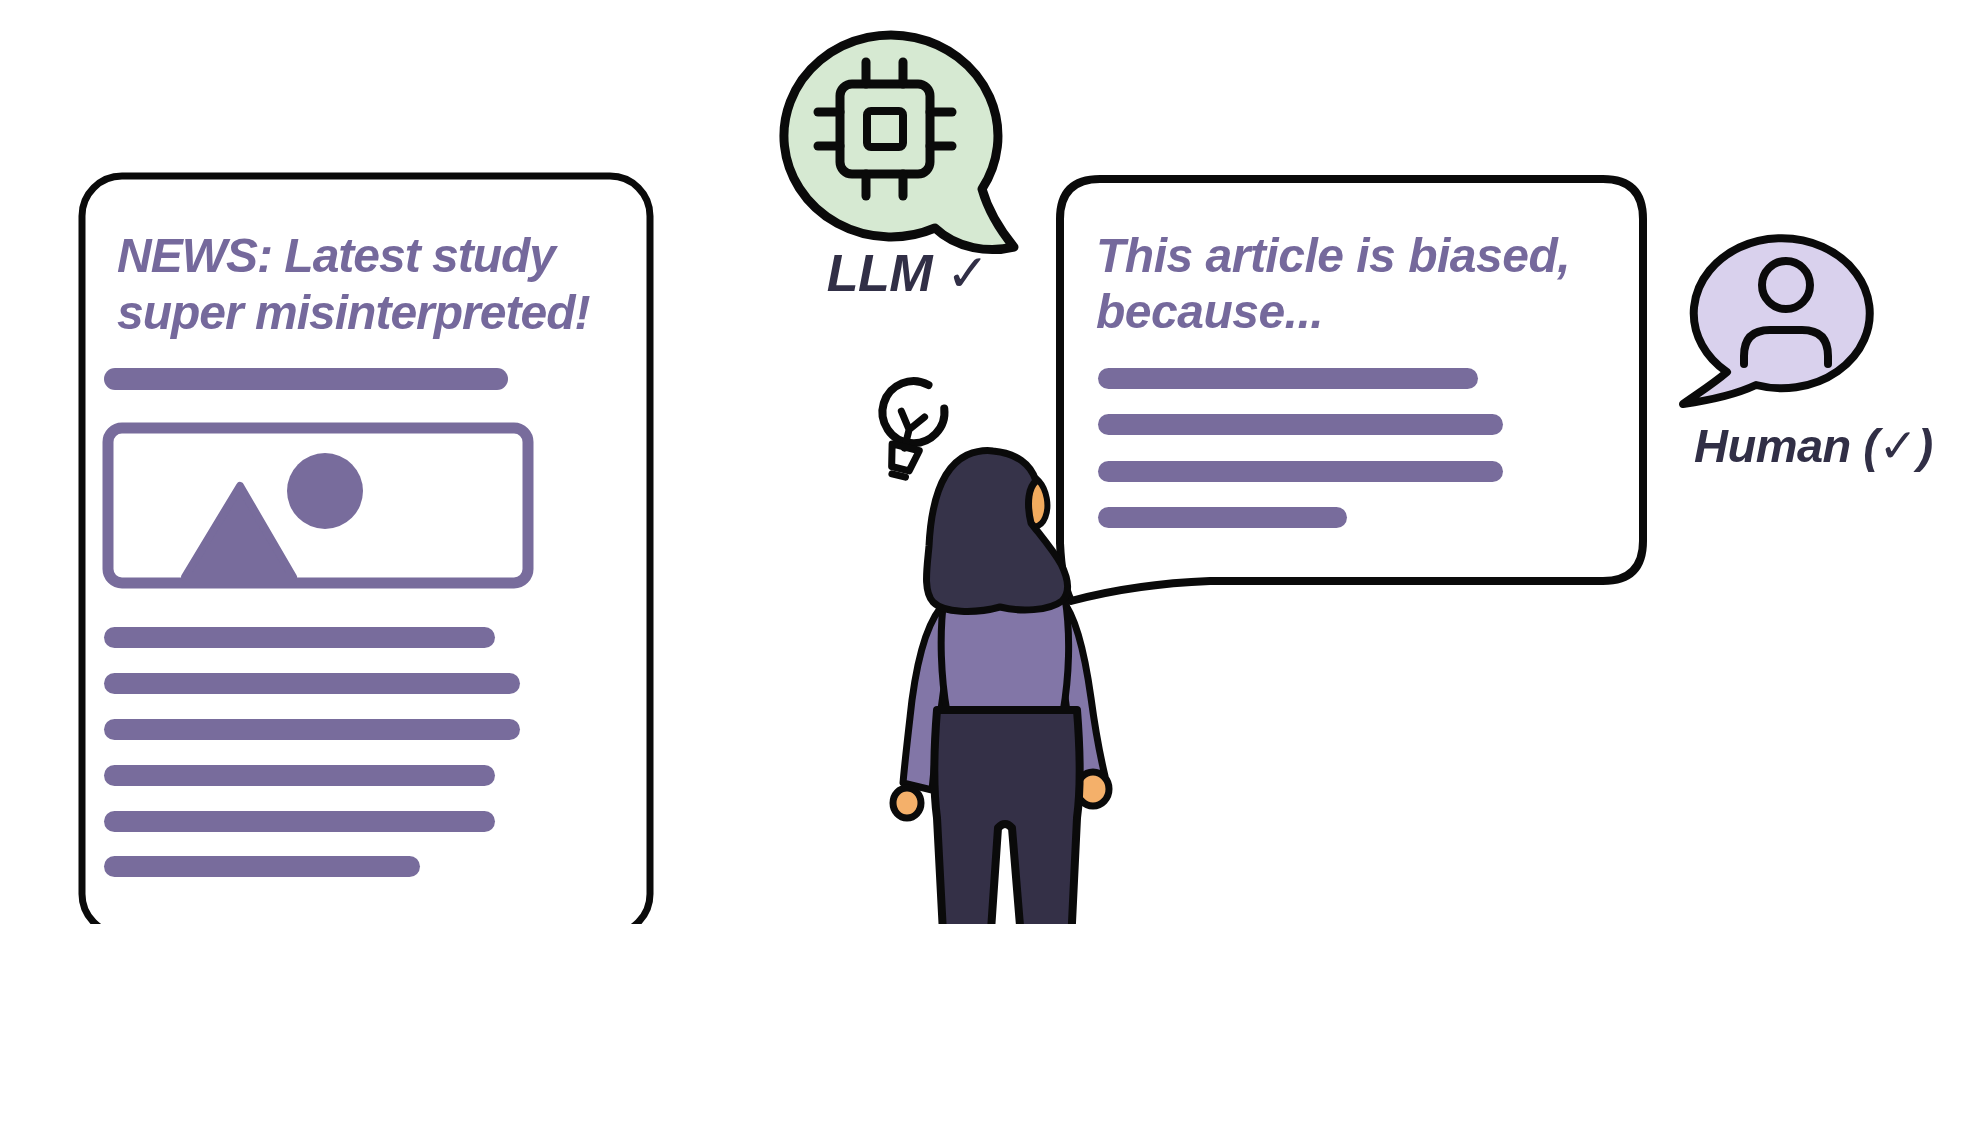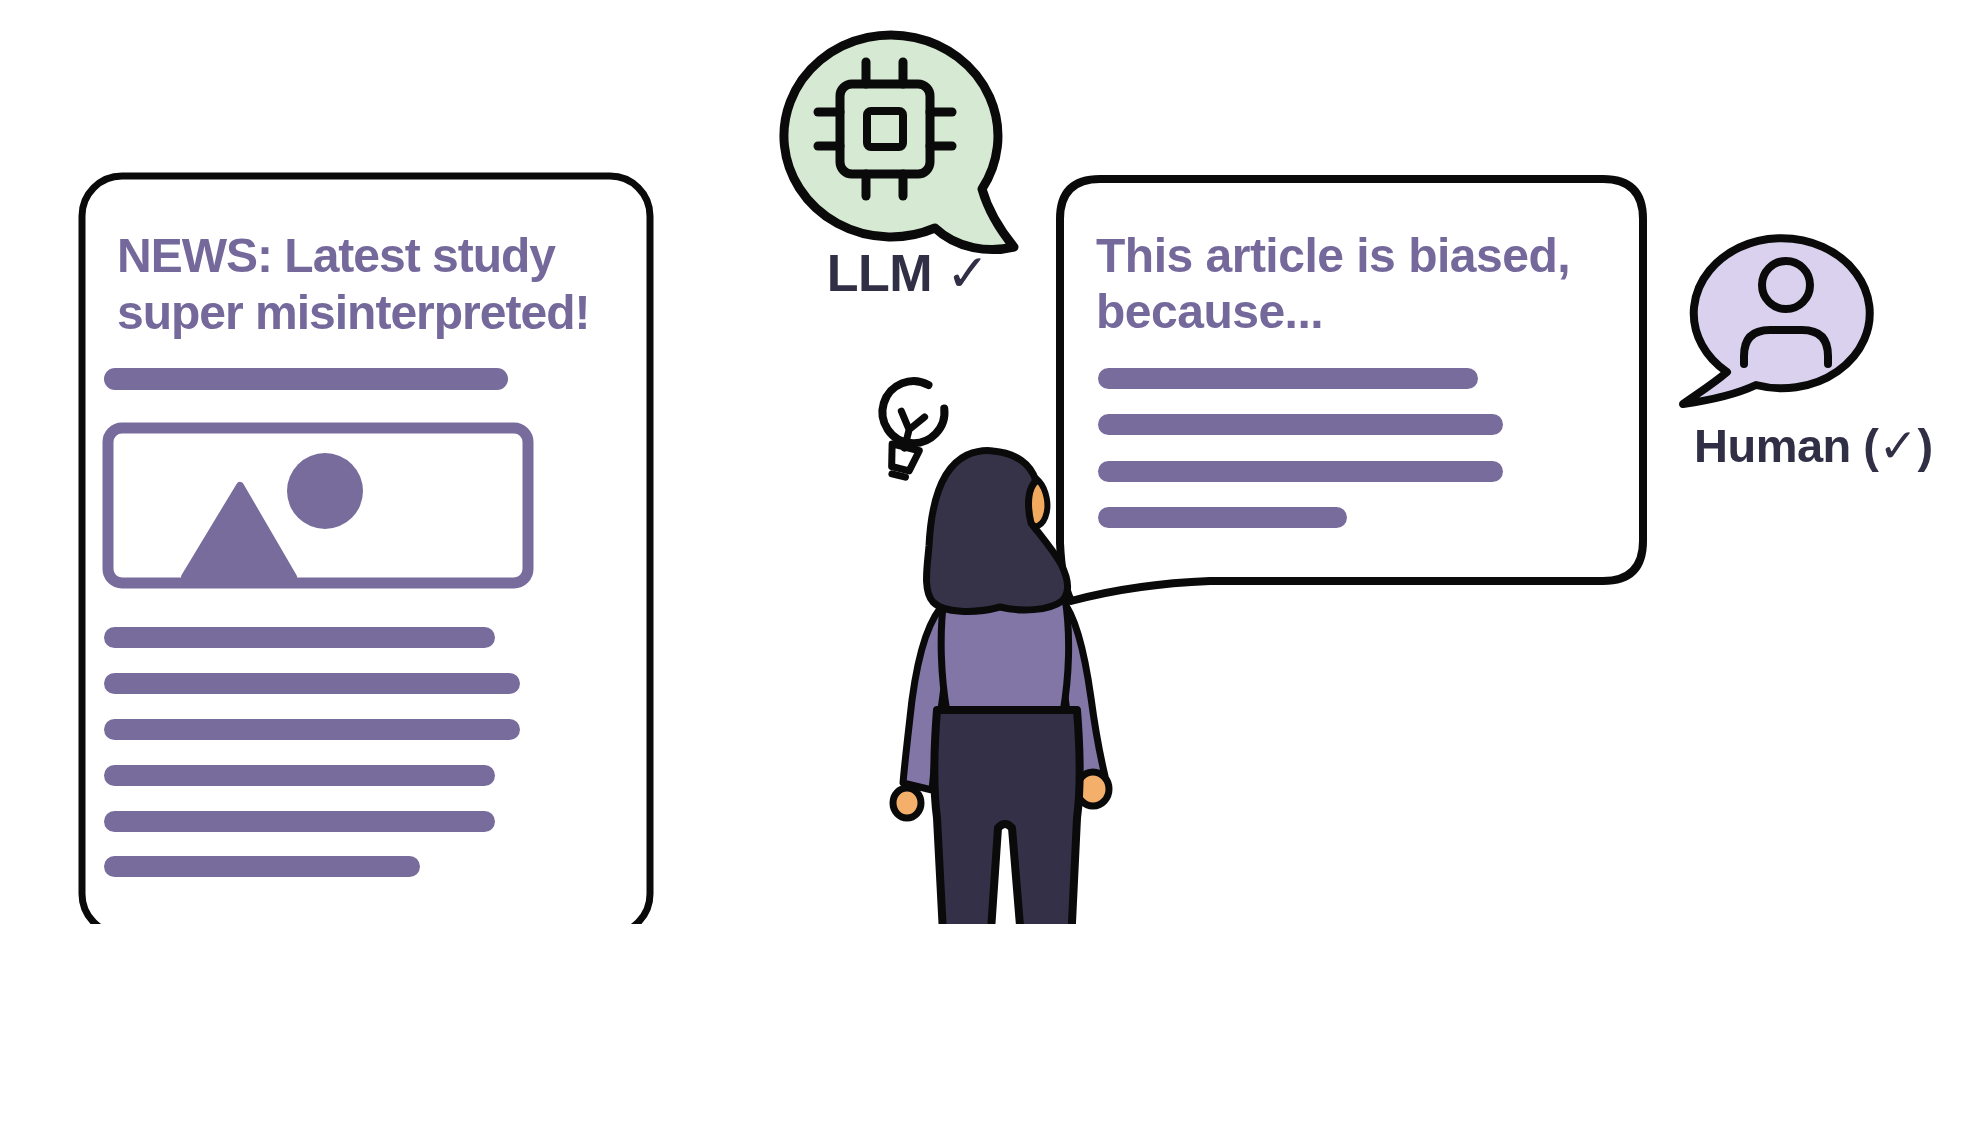--- a/index.html
+++ b/index.html
@@ -2,20 +2,21 @@
 <html><head>
 <meta charset="utf-8">
 <style>
   html,body{margin:0;padding:0;background:#ffffff;}
   .canvas{
     position:relative;
     width:1982px;height:924px;
     background:#ffffff;
     overflow:hidden;
     font-family:"Liberation Sans","DejaVu Sans",sans-serif;
+    font-style:italic;
   }
   svg{display:block;width:1982px;height:1138px;}
   text{font-family:"Liberation Sans","DejaVu Sans",sans-serif;font-weight:bold;}
   .headline{font-size:48px;letter-spacing:-1px;}
   .bubble-label{font-size:52px;letter-spacing:-0.5px;}
   .human-label{font-size:47px;letter-spacing:-0.5px;}
 </style>
 </head>
 <body>
 

